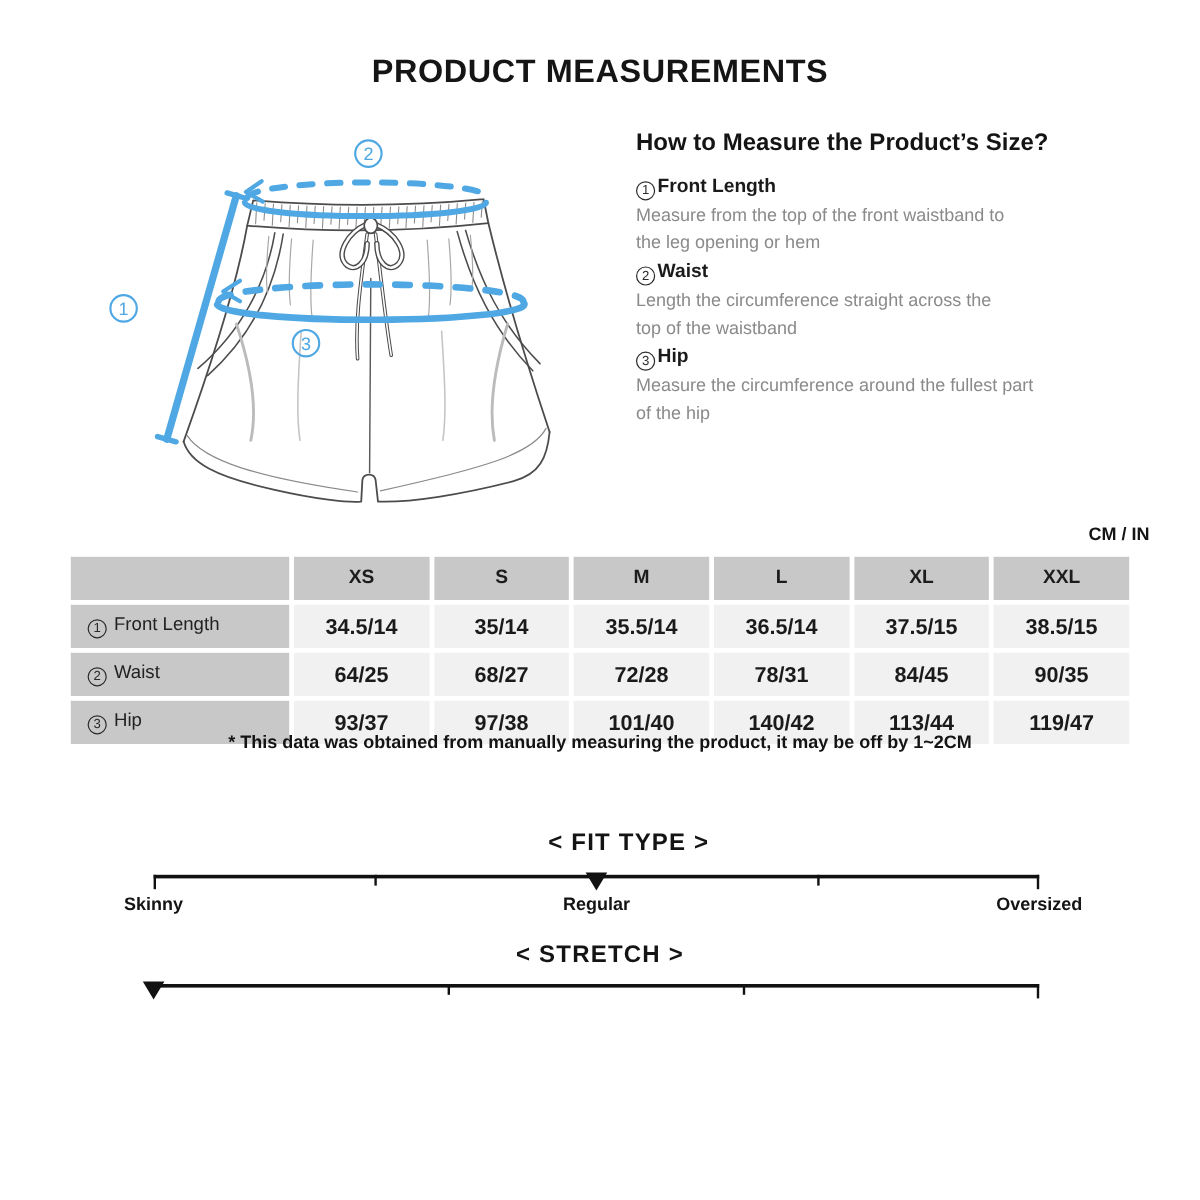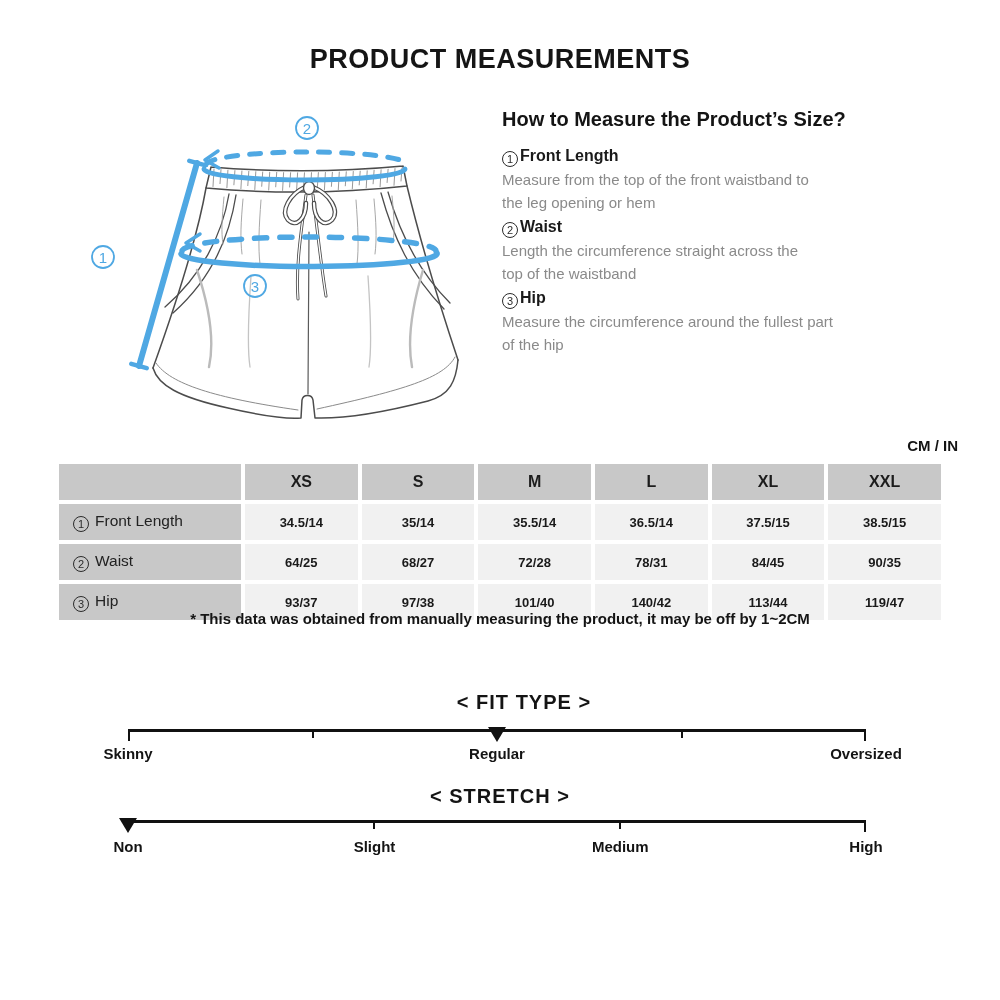--- a/index.html
+++ b/index.html
@@ -5,40 +5,40 @@
   html,body{margin:0;padding:0;background:#fff;}
   body{width:1000px;height:1000px;font-family:"Liberation Sans",sans-serif;color:#111;position:relative;}
   .canvas{position:absolute;inset:0;background:#fff;overflow:hidden;}
 
   .page-title{position:absolute;top:44px;left:0;right:0;margin:0;text-align:center;
     font-size:27px;font-weight:800;letter-spacing:.5px;color:#151515;}
   .brand-logo{position:absolute;top:30px;right:68px;font-size:37px;font-weight:800;color:#1c1c1c;letter-spacing:.5px;}
 
   .diagram{position:absolute;left:40px;top:105px;}
 
-  .howto{position:absolute;left:502px;top:108px;width:430px;}
+  .howto{position:absolute;left:530px;top:108px;width:430px;}
   .howto h2{margin:0 0 13px 0;font-size:20px;font-weight:700;color:#141414;}
   .hitem{margin:0 0 1px 0;}
   .hitem-title{line-height:24px;font-size:16px;font-weight:700;color:#1a1a1a;}
   .numcircle{display:inline-flex;align-items:center;justify-content:center;width:16px;height:16px;
     border:1.3px solid #2b2b2b;border-radius:50%;font-size:11px;font-weight:500;vertical-align:-2px;
     box-sizing:border-box;color:#2b2b2b;}
   .hitem-title .numcircle{margin-right:2px;}
   .hdesc{font-size:15px;line-height:23px;color:#8a8a8a;font-weight:400;}
 
   .units-label{position:absolute;top:437px;right:42px;font-size:15px;font-weight:700;color:#141414;}
 
   table.size-table{position:absolute;left:55px;top:460px;width:890px;border-collapse:separate;
     border-spacing:4px;table-layout:fixed;}
   table.size-table th,table.size-table td{height:36px;vertical-align:middle;padding:0;}
   table.size-table thead th{background:#c8c8c8;font-size:16px;font-weight:700;text-align:center;color:#1c1c1c;}
   table.size-table tbody th{background:#c8c8c8;font-size:15.5px;font-weight:400;text-align:left;
     padding-left:14px;color:#222;}
   table.size-table tbody th .numcircle{margin-right:6px;}
-  table.size-table td{background:#f1f1f1;font-size:13px;font-weight:700;text-align:center;color:#1a1a1a;}
+  table.size-table td{background:#f1f1f1;font-size:18px;font-weight:700;text-align:center;color:#1a1a1a;}
 
   .footnote{position:absolute;left:0;right:0;top:610px;margin:0;text-align:center;
     font-size:15px;font-weight:700;color:#141414;}
 
   .scale-title{position:absolute;left:0;right:0;margin:0;text-align:center;font-size:20px;
     font-weight:800;letter-spacing:1px;color:#141414;}
   .scale-title.fit{top:691px;margin-left:48px;}
   .scale-title.stretch{top:785px;}
   .track{position:absolute;left:128px;width:738px;height:3px;background:#111;}
   .track.fit{top:729px;}
@@ -236,20 +236,14 @@
     <span class="scale-label" style="left:100%">Oversized</span>
   </div>
 
   <h3 class="scale-title stretch">&lt; STRETCH &gt;</h3>
   <div class="track stretch">
     <span class="tick mid" style="left:calc(33.33% - 1px)"></span>
     <span class="tick mid" style="left:calc(66.67% - 1px)"></span>
     <span class="tick" style="right:0"></span>
     <span class="tri-marker" style="left:-9px"></span>
   </div>
-  <div class="scale-labels stretch">
-    <span class="scale-label" style="left:0%">Non</span>
-    <span class="scale-label" style="left:33.4%">Slight</span>
-    <span class="scale-label" style="left:66.7%">Medium</span>
-    <span class="scale-label" style="left:100%">High</span>
-  </div>
 
 </div>
 
 </body></html>

